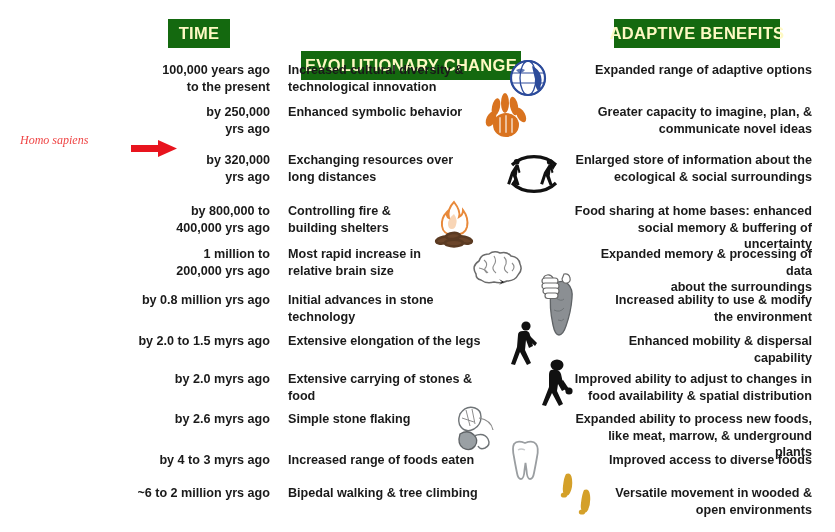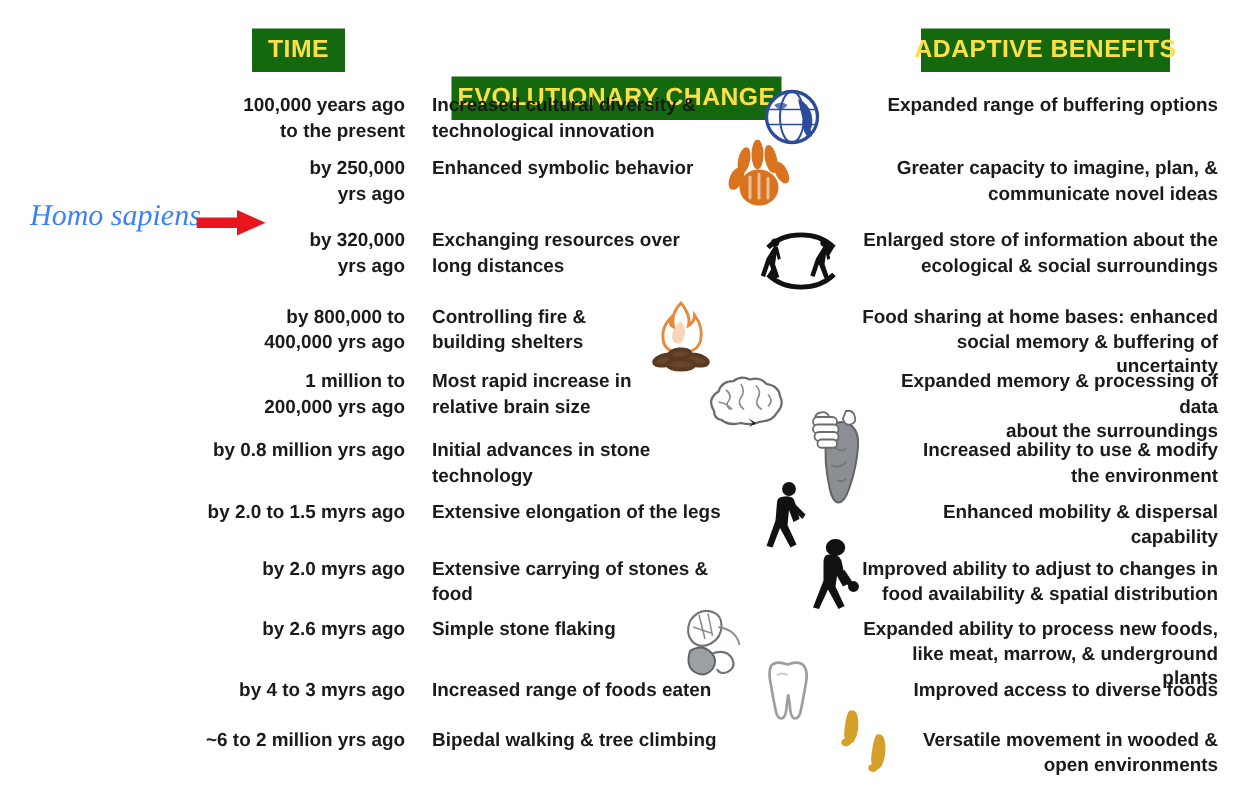--- a/index.html
+++ b/index.html
@@ -9,21 +9,21 @@
     font-family:"Liberation Sans", sans-serif;
     position:relative;
     overflow:hidden;
     color:#1a1a1a;
   }
 
   .headers{position:absolute;left:0;top:0;width:835px;height:56px;}
   .hdr{
     position:absolute;
     background:#14690f;
-    color:#fde047;
+    color:#fef9c3;
     font-weight:bold;
     font-size:16.5px;
     letter-spacing:.3px;
     display:flex;align-items:center;justify-content:center;
     height:29px;
     top:19px;
     white-space:nowrap;
   }
   .hdr-time{left:168px;width:62px;}
   .hdr-evo{left:301px;width:220px;margin-top:32px;}
@@ -46,22 +46,22 @@
   .col-ben{
     position:absolute;left:572px;width:240px;
     text-align:right;
     font-weight:bold;font-size:12.6px;line-height:16.5px;
   }
 
   .homo{
     position:absolute;left:20px;top:133px;
     font-family:"Liberation Serif", serif;
     font-style:italic;
-    font-size:20px;
-    color:#3b82f6;
+    font-size:12px;
+    color:#ef4444;
     white-space:nowrap;
   }
   .arrow-red{
     position:absolute;left:131px;top:140px;
     width:46px;height:17px;
   }
 
   .icon{position:absolute;}
 </style>
 </head>
@@ -85,21 +85,21 @@
 <div class="arrow-red">
   <svg width="46" height="17" viewBox="0 0 46 17">
     <path d="M0 5 L27 5 L27 0 L46 8.5 L27 17 L27 12 L0 12 Z" fill="#e8141e"></path>
   </svg>
 </div>
 
 <div class="grid">
     <div class="row" style="top: 62px;">
       <div class="col-time">100,000 years ago<br>to the present</div>
       <div class="col-evo">Increased cultural diversity &amp;<br>technological innovation</div>
-      <div class="col-ben">Expanded range of buffering options</div>
+      <div class="col-ben">Expanded range of adaptive options</div>
     </div>
     <div class="row" style="top: 104px;">
       <div class="col-time">by 250,000<br>yrs ago</div>
       <div class="col-evo">Enhanced symbolic behavior</div>
       <div class="col-ben">Greater capacity to imagine, plan, &amp;<br>communicate novel ideas</div>
     </div>
     <div class="row" style="top: 152px;">
       <div class="col-time">by 320,000<br>yrs ago</div>
       <div class="col-evo">Exchanging resources over<br>long distances</div>
       <div class="col-ben">Enlarged store of information about the<br>ecological &amp; social surroundings</div>

